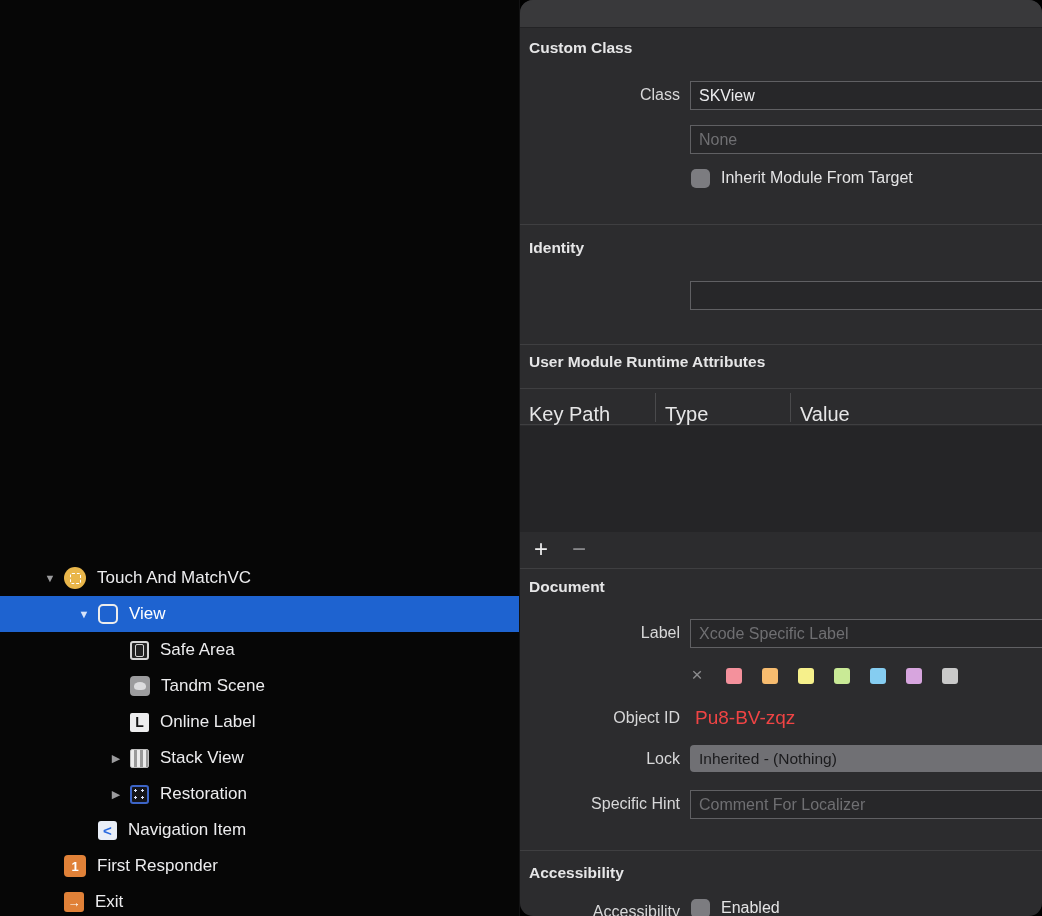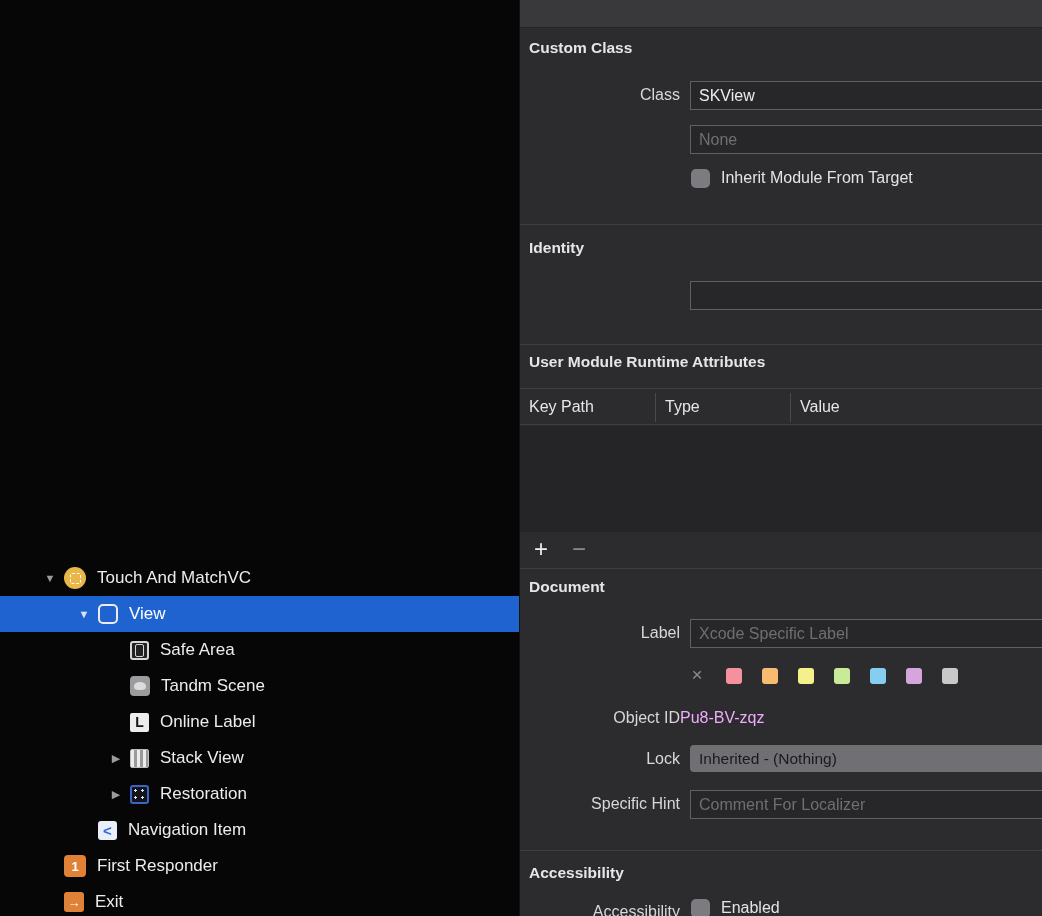--- a/index.html
+++ b/index.html
@@ -41,50 +41,50 @@
   .ic-nav { width:19px; height:19px; border-radius:3px; background:#e9eef7; color:#2a6ae0;
             font-weight:700; font-size:15px; display:flex; align-items:center; justify-content:center; }
   .ic-fr { width:22px; height:22px; border-radius:4px; background:#e08138; color:#fff;
            font-weight:700; font-size:13px; display:flex; align-items:center; justify-content:center; }
   .ic-exit { width:20px; height:20px; border-radius:3px; background:#e08138; color:#fff;
              font-weight:700; font-size:13px; display:flex; align-items:center; justify-content:center; }
 
   
   .divider-v { position:absolute; left:519px; top:0; width:1px; height:916px; background:#121213; }
   .right { position:absolute; left:520px; top:0; width:522px; height:916px;
-           background:#2c2c2e; overflow:hidden; color:#d9d9da; font-size:16px; }
+           background:#2c2c2e; overflow:hidden; color:#d9d9da; font-size:16px;border-radius:13px; }
   .topbar { position:absolute; left:0; top:0; width:100%; height:28px;
             background:#39393b; border-bottom:1px solid #232325; }
   .sec-title { position:absolute; left:9px; height:24px; line-height:24px;
                font-weight:700; color:#e6e6e7; font-size:15.5px; white-space:nowrap; }
   .flabel { position:absolute; left:0; width:160px; text-align:right; height:28px;
             line-height:28px; color:#d8d8d9; font-size:16px; white-space:nowrap; }
   .field { position:absolute; left:170px; width:368px; height:29px;
            background:#272729; border:1px solid #606063; }
   .field input { width:100%; height:100%; background:transparent; border:none; outline:none;
                  color:#ececee; font-size:16px; font-family:inherit; padding:0 8px; }
   .field input::placeholder { color:#6f6f72; opacity:1; }
   .hsep { position:absolute; left:0; width:100%; height:1px; background:#3f3f41; }
   .checkbox { position:absolute; width:19px; height:19px; border-radius:5px; background:#7c7c80; }
   .cb-label { position:absolute; height:22px; line-height:22px; color:#e4e4e5;
               font-size:16px; white-space:nowrap; }
   .thead { position:absolute; left:0; top:388px; width:100%; height:37px;
            border-top:1px solid #3f3f41; border-bottom:1px solid #3f3f41; }
-  .th { position:absolute; top:0; height:36px; line-height:36px; color:#e6e6e7; font-size:16px; }
+  .th { position:absolute; top:7px; height:36px; line-height:36px; color:#e6e6e7; font-size:20px; }
   .th-div { position:absolute; top:4px; height:29px; width:1px; background:#4a4a4c; }
   .tbody { position:absolute; left:0; top:426px; width:100%; height:106px; background:#252527; }
   .pm-btn { position:absolute; top:534px; width:26px; height:30px; text-align:center;
             font-size:24px; line-height:30px; cursor:default; }
   .pm-add { left:8px; color:#ededee; }
   .pm-remove { left:46px; color:#8d8d8f; }
   .clear-x { position:absolute; left:166px; top:664px; width:22px; height:22px; color:#8c8c8e;
              font-size:19px; line-height:22px; text-align:center; }
   .swatch { position:absolute; top:668px; width:16px; height:16px; border-radius:3px; }
-  .static-val { position:absolute; left:160px; height:28px; line-height:28px;
-                color:#f0abfc; font-size:16px; white-space:nowrap; }
+  .static-val { position:absolute; left:175px; height:28px; line-height:28px;
+                color:#ef4444; font-size:19px; white-space:nowrap; }
   .lock-pop { position:absolute; left:170px; top:745px; width:368px; height:27px;
               background:#707074; border-radius:4px; color:#1a1a1c; font-size:15.5px;
               line-height:27px; padding-left:9px; white-space:nowrap; }
 </style>
 </head>
 <body>
 
 <div id="stage">
 
   <div class="left">

